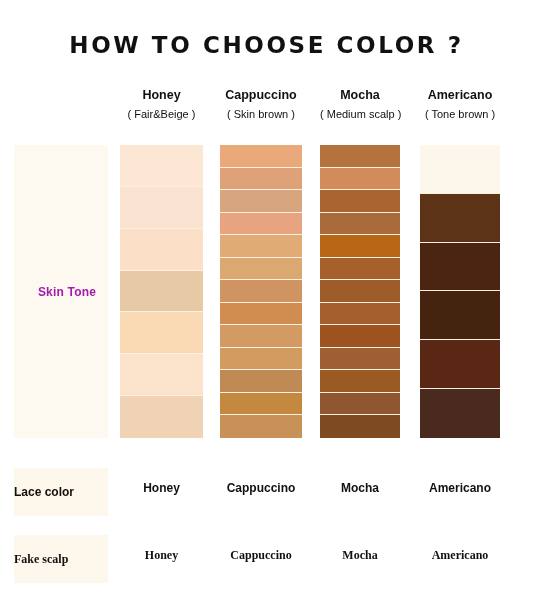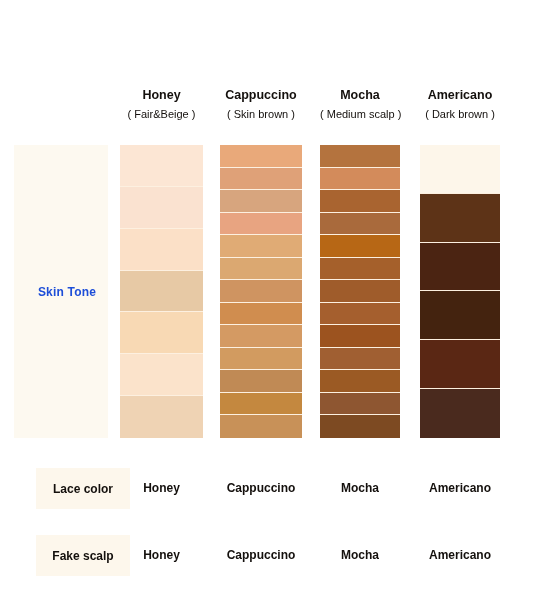--- a/index.html
+++ b/index.html
@@ -81,44 +81,42 @@
     width: 94px;
     height: 293px;
     background: #fdf9f0;
     display: flex;
     align-items: center;
     justify-content: center;
   }
   .skin-panel .label {
     font-size: 12px;
     font-weight: 700;
-    color: #1d4ed8;
+    color: #a21caf;
     letter-spacing: 0.2px;
     white-space: nowrap;
     margin-left: 12px;
   }
 
   
   .row {
     position: absolute;
     left: 0;
     width: 533px;
     height: 40px;
   }
   .row-label {
     position: absolute;
     left: 14px;
     top: 0;
     width: 94px;
-    height: 41px;
+    height: 48px;
     background: #fdf7ec;
     display: flex;
     align-items: center;
-    justify-content: center;
-    margin-left: 22px;
   }
   .row-label span {
     font-size: 12px;
     font-weight: 700;
     color: #14100d;
     white-space: nowrap;
   }
   .row-cell {
     position: absolute;
     top: 0;
@@ -132,41 +130,42 @@
     font-weight: 700;
     color: #14100d;
     white-space: nowrap;
   }
 </style>
 </head>
 <body>
 
 <div class="page">
 
+  <div class="title">HOW TO CHOOSE COLOR  ?</div>
 
   <div class="skin-panel">
     <span class="label">Skin Tone</span>
   </div>
 
   <div id="headers">
       <div class="col-head" style="left: 120px; width: 83px;">
         <div class="name">Honey</div>
         <div class="desc">( Fair&amp;Beige )</div>
       </div>
       <div class="col-head" style="left: 220px; width: 82px;">
         <div class="name">Cappuccino</div>
         <div class="desc">( Skin brown )</div>
       </div>
       <div class="col-head" style="left: 320px; width: 80px;">
         <div class="name">Mocha</div>
         <div class="desc">( Medium scalp )</div>
       </div>
       <div class="col-head" style="left: 420px; width: 80px;">
         <div class="name">Americano</div>
-        <div class="desc">( Dark brown )</div>
+        <div class="desc">( Tone brown )</div>
       </div>
     </div>
   <div id="stacks">
       <div class="swatch-col" style="left: 120px; width: 83px; height: 293px;">
         <div class="swatch" style="background: rgb(252, 230, 212); height: 41.8571px;"></div>
         <div class="swatch" style="background: rgb(250, 226, 208); height: 41.8571px;"></div>
         <div class="swatch" style="background: rgb(251, 224, 199); height: 41.8571px;"></div>
         <div class="swatch" style="background: rgb(231, 201, 165); height: 41.8571px;"></div>
         <div class="swatch" style="background: rgb(248, 217, 180); height: 41.8571px;"></div>
         <div class="swatch" style="background: rgb(251, 227, 203); height: 41.8571px;"></div>
@@ -225,21 +224,21 @@
         </div>
         <div class="row-cell" style="left: 320px; width: 80px;">
           <span>Mocha</span>
         </div>
         <div class="row-cell" style="left: 420px; width: 80px;">
           <span>Americano</span>
         </div>
       </div>
   </div>
 
-  <div class="row" style="top:535px;">
+  <div class="row" style="top:535px;font-family:Liberation Serif, serif;">
     <div class="row-label">
       <span>Fake scalp</span>
     </div>
     <div id="scalp-cells">
         <div class="row-cell" style="left: 120px; width: 83px;">
           <span>Honey</span>
         </div>
         <div class="row-cell" style="left: 220px; width: 82px;">
           <span>Cappuccino</span>
         </div>

